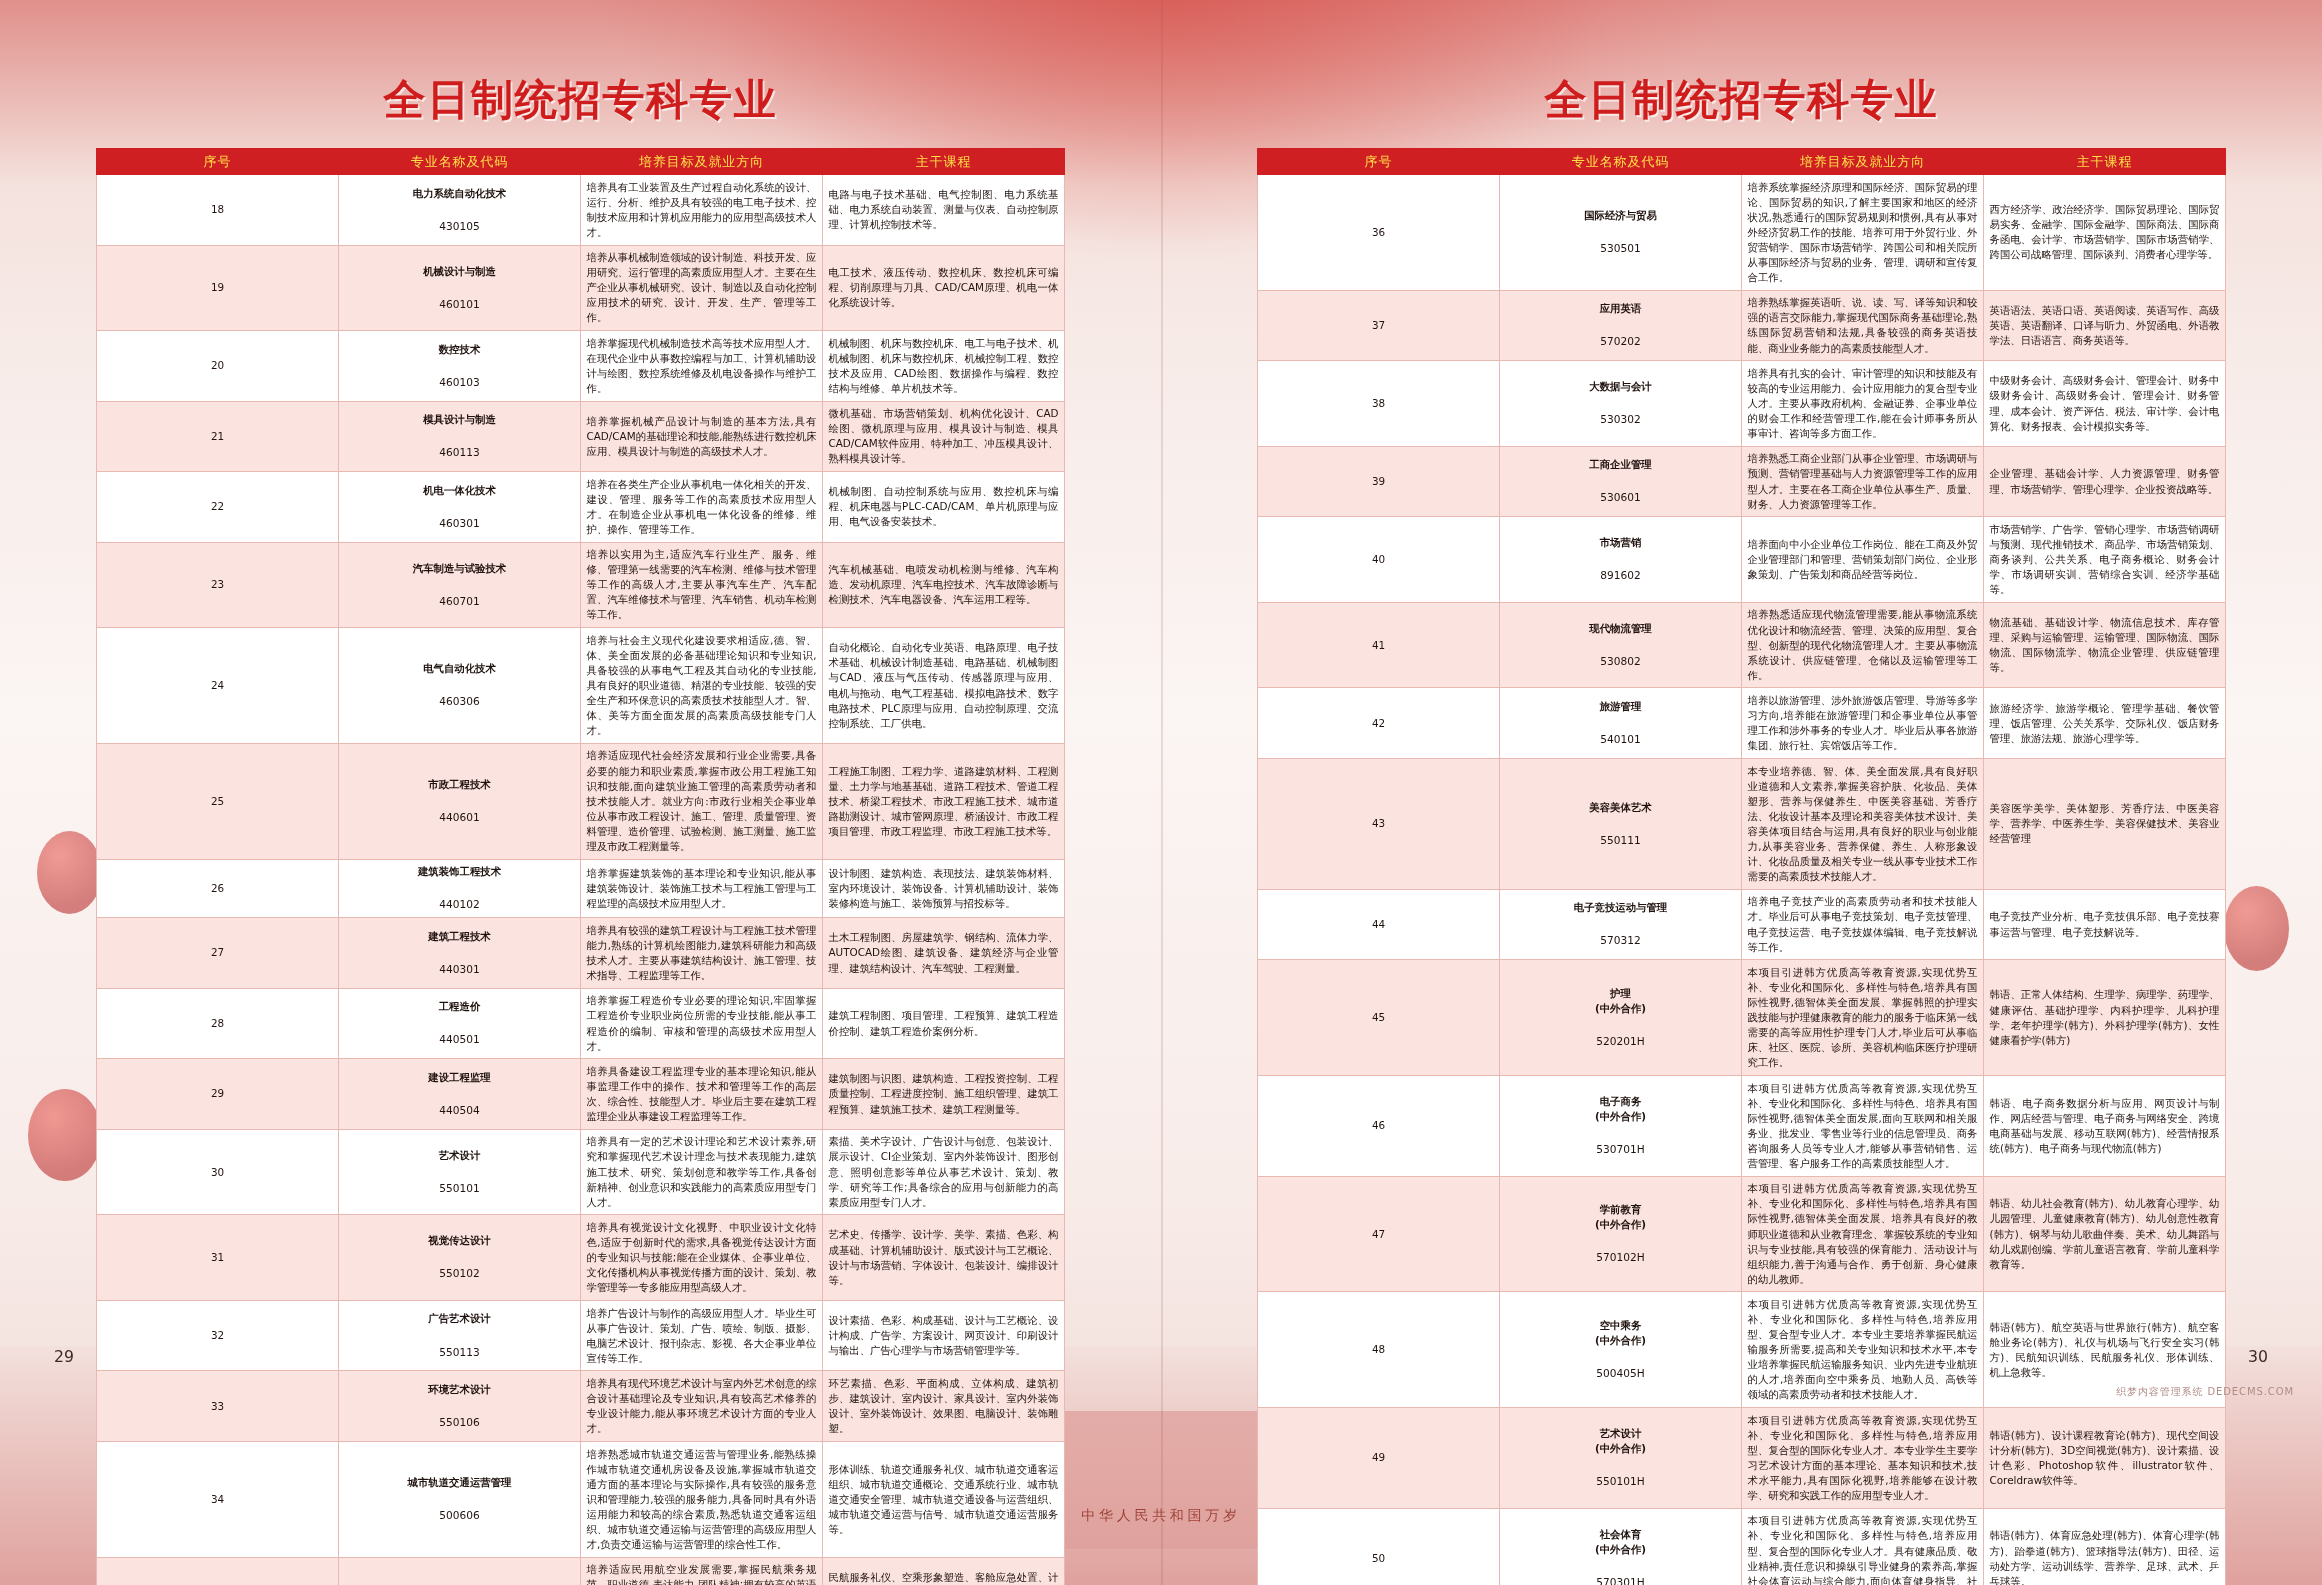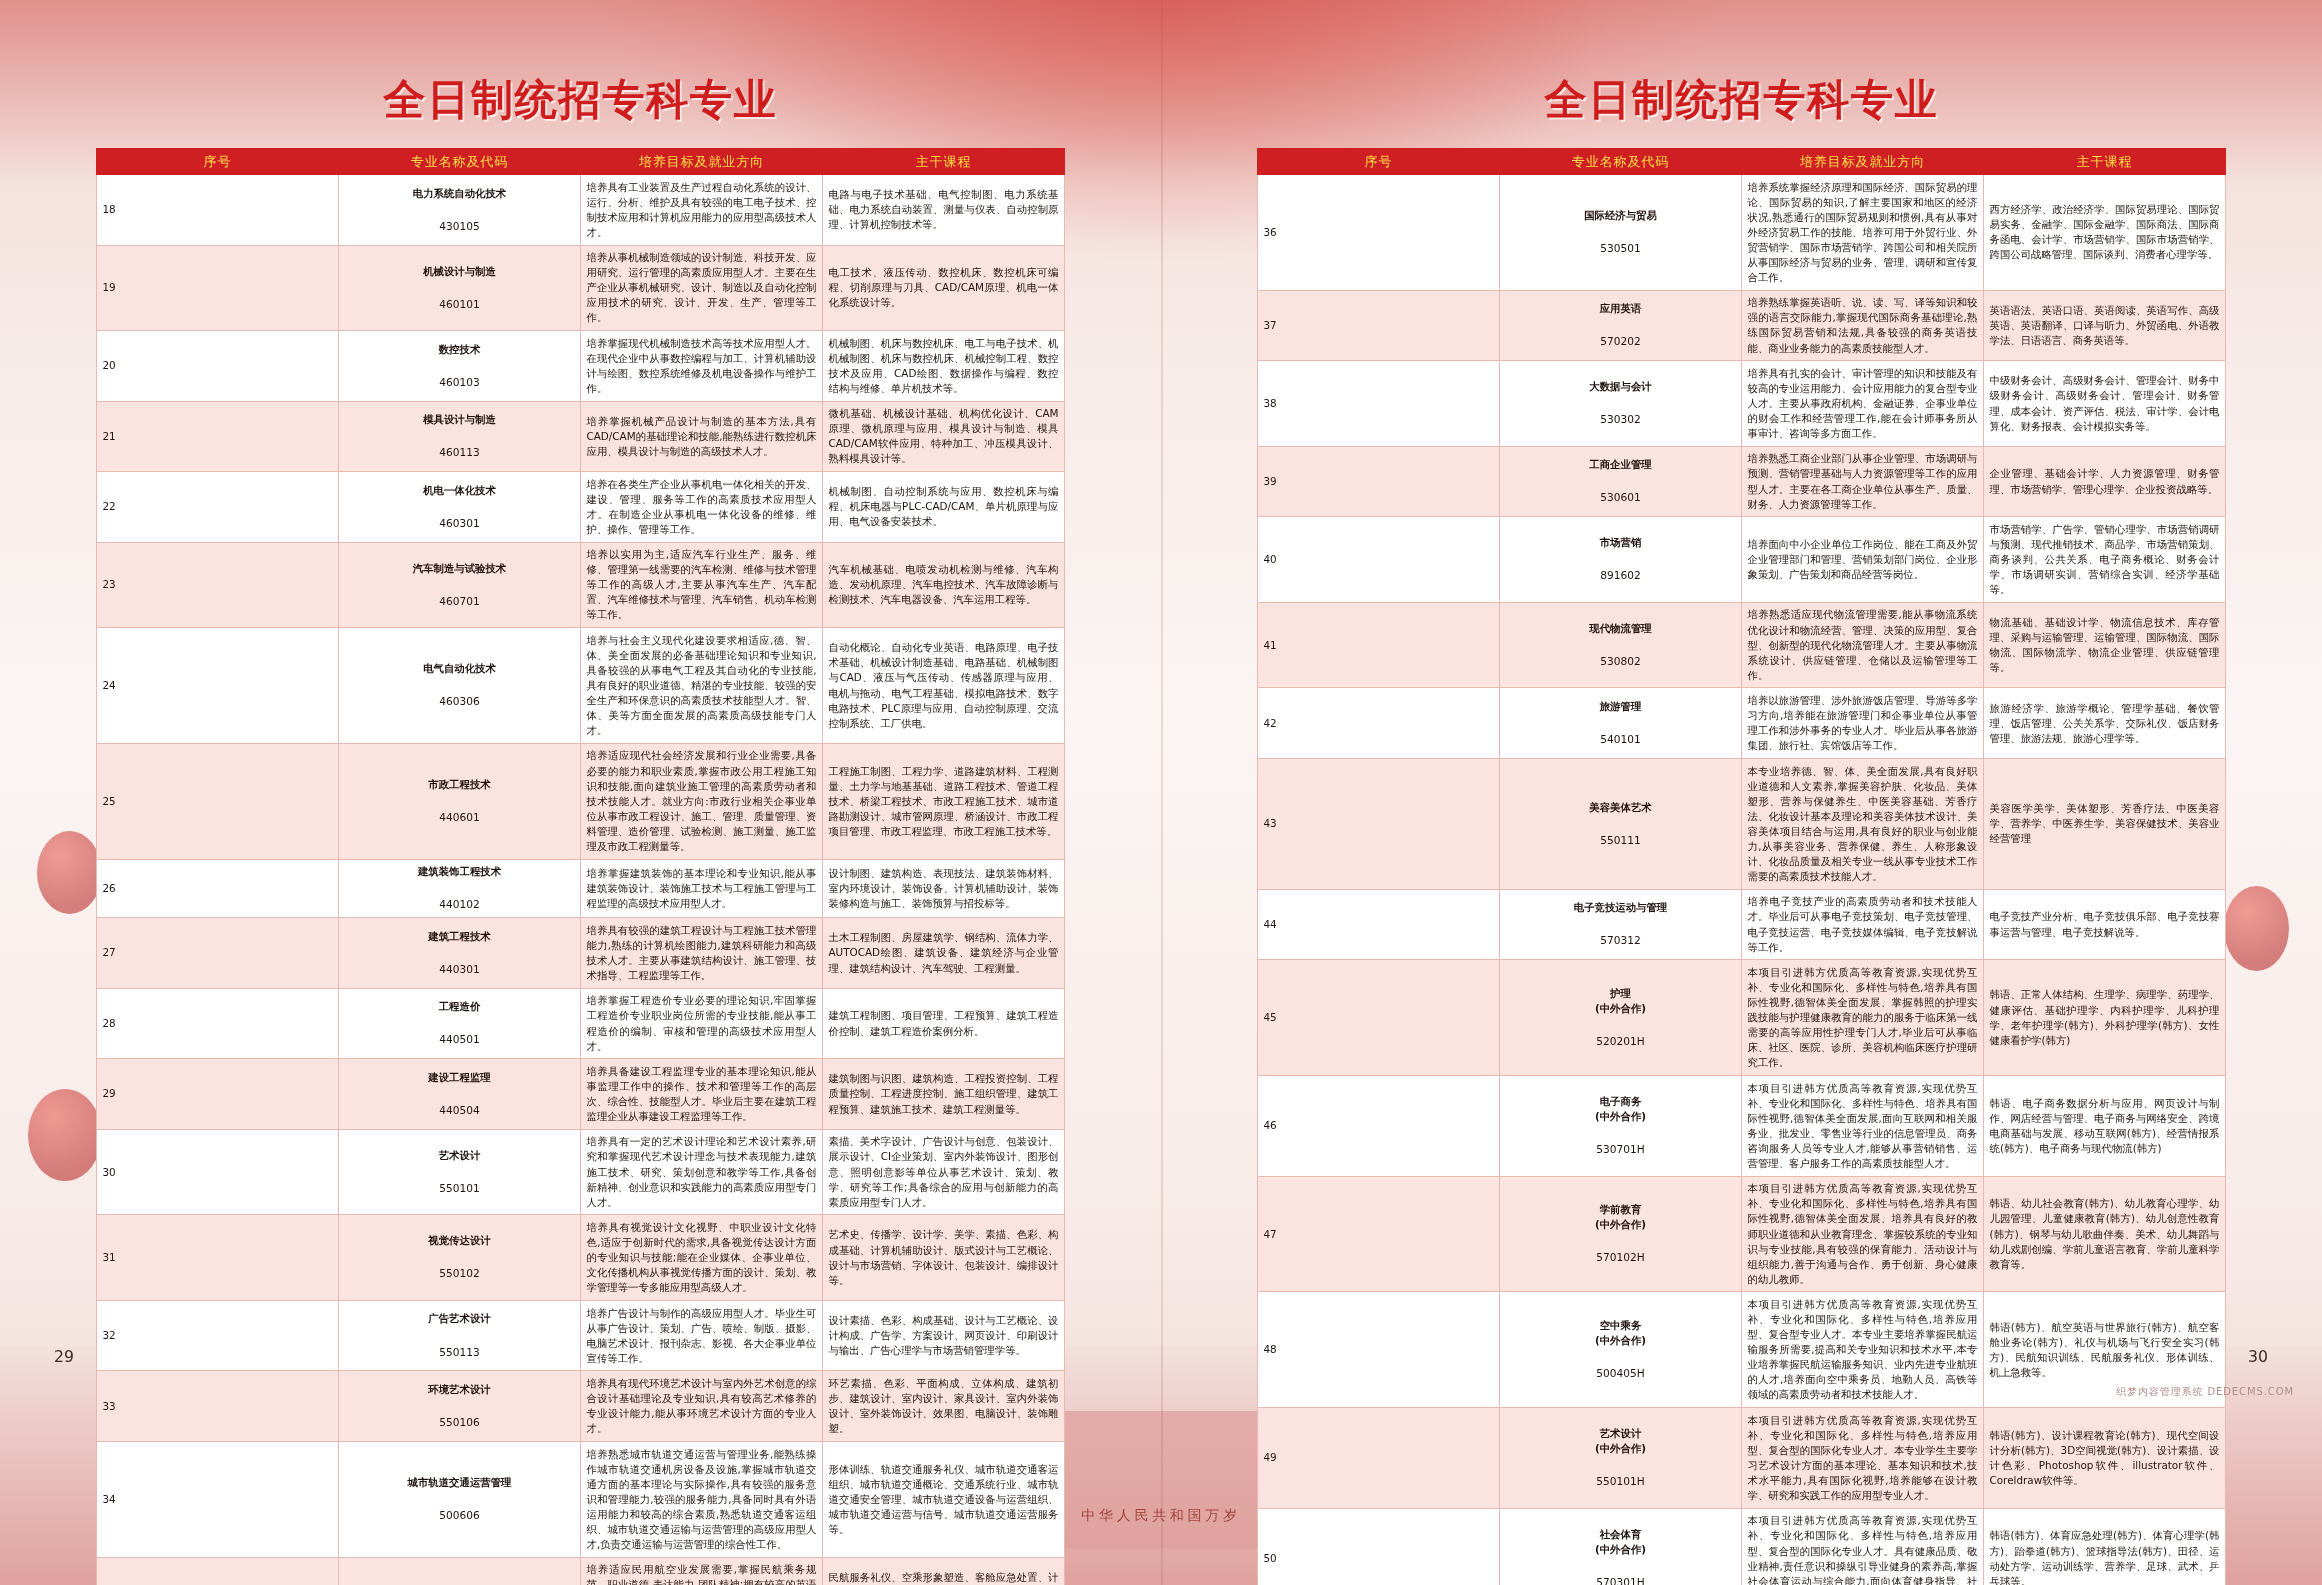--- a/index.html
+++ b/index.html
@@ -83,21 +83,21 @@
     letter-spacing:0.9px;
   }
   table.majors td {
     border:0.9px solid #e8b9b3;
     vertical-align: middle;
     padding:4.6px 5.5px;
     font-size:10.4px;
     line-height:1.45;
     color:#20130f;
   }
-  td.c-no { text-align:left; width:41px; font-size:12px;margin-left:40px; }
+  td.c-no { text-align:center; width:41px; font-size:12px;margin-left:40px; }
   td.c-name { text-align:center; width:129px; font-weight:bold; font-size:11.5px; }
   td.c-name .code { display:block; font-weight:normal; font-size:10.6px; margin-top:18px; }
   td.c-goal { width:452px; text-align:justify; }
   td.c-course { width:347px; text-align:justify;margin-left:32px; }
   tr.odd td { background:#ffffff; }
   tr.even td { background:#fbe3e0; }
 
   .page-num {
     position:absolute; bottom:48px; font-size:15.7px; color:#3a2a26;
   }
@@ -155,21 +155,21 @@
         <tr class="odd">
           <td class="c-no">20</td>
           <td class="c-name"><span>数控技术</span><span class="code">460103</span></td>
           <td class="c-goal">培养掌握现代机械制造技术高等技术应用型人才。在现代企业中从事数控编程与加工、计算机辅助设计与绘图、数控系统维修及机电设备操作与维护工作。</td>
           <td class="c-course">机械制图、机床与数控机床、电工与电子技术、机机械制图、机床与数控机床、机械控制工程、数控技术及应用、CAD绘图、数据操作与编程、数控结构与维修、单片机技术等。</td>
         </tr>
         <tr class="even">
           <td class="c-no">21</td>
           <td class="c-name"><span>模具设计与制造</span><span class="code">460113</span></td>
           <td class="c-goal">培养掌握机械产品设计与制造的基本方法,具有CAD/CAM的基础理论和技能,能熟练进行数控机床应用、模具设计与制造的高级技术人才。</td>
-          <td class="c-course">微机基础、机械设计基础、机构优化设计、CAM原理、微机原理与应用、模具设计与制造、模具CAD/CAM软件应用、特种加工、冲压模具设计、熟料模具设计等。</td>
+          <td class="c-course">微机基础、市场营销策划、机构优化设计、CAD绘图、微机原理与应用、模具设计与制造、模具CAD/CAM软件应用、特种加工、冲压模具设计、熟料模具设计等。</td>
         </tr>
         <tr class="odd">
           <td class="c-no">22</td>
           <td class="c-name"><span>机电一体化技术</span><span class="code">460301</span></td>
           <td class="c-goal">培养在各类生产企业从事机电一体化相关的开发、建设、管理、服务等工作的高素质技术应用型人才。在制造企业从事机电一体化设备的维修、维护、操作、管理等工作。</td>
           <td class="c-course">机械制图、自动控制系统与应用、数控机床与编程、机床电器与PLC-CAD/CAM、单片机原理与应用、电气设备安装技术。</td>
         </tr>
         <tr class="even">
           <td class="c-no">23</td>
           <td class="c-name"><span>汽车制造与试验技术</span><span class="code">460701</span></td>

